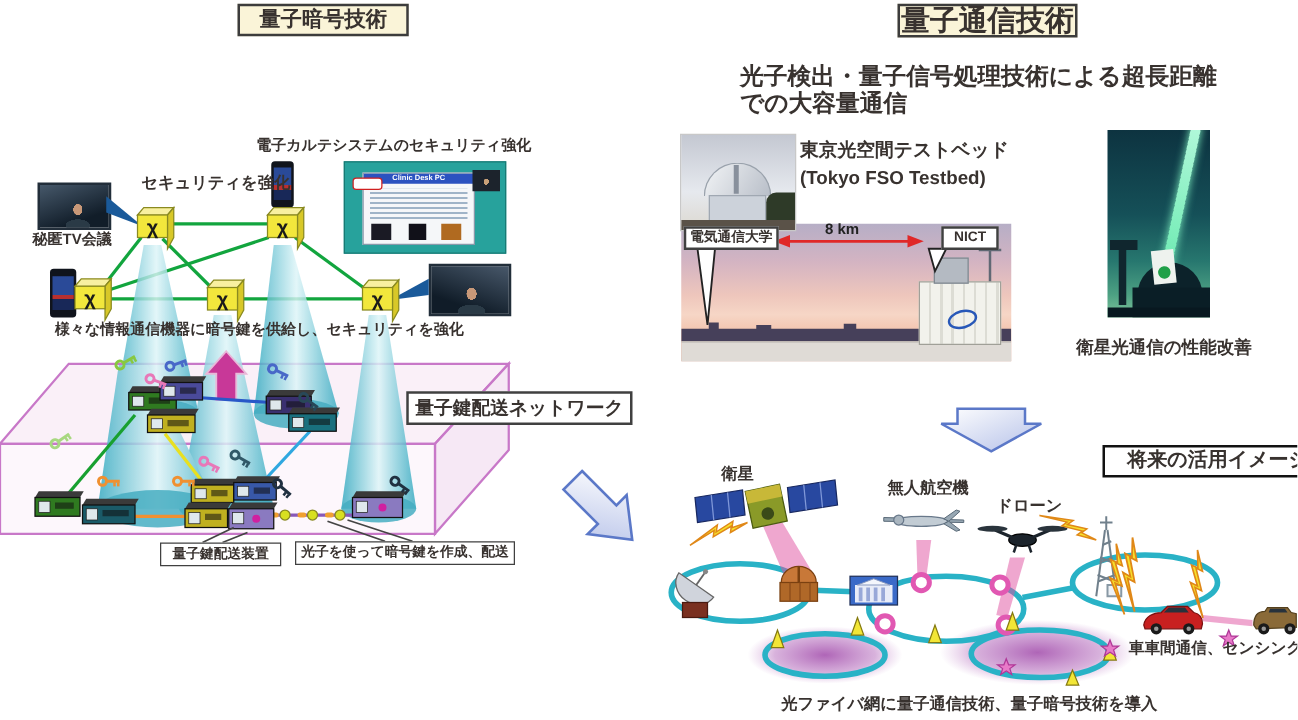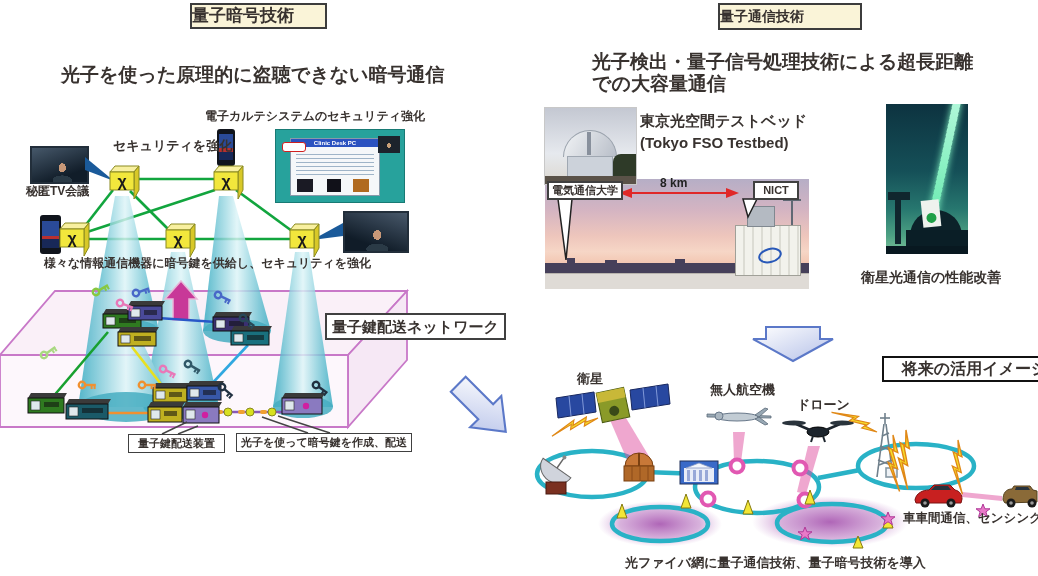--- a/index.html
+++ b/index.html
@@ -2,21 +2,21 @@
 <html><head>
 <meta charset="utf-8">
 <style>
   html,body{margin:0;padding:0;background:#fff;}
   #canvas{position:relative;width:1038px;height:576px;background:#fff;overflow:hidden;
           font-family:"Liberation Sans","DejaVu Sans",sans-serif;color:#38322f;}
   .photo{position:absolute;z-index:1;overflow:hidden;}
   svg.art{position:absolute;left:0;top:0;z-index:2;}
   .lbl{position:absolute;z-index:3;font-weight:bold;color:#38322f;white-space:nowrap;line-height:1.15;}
   .framed{background:#fff;border:2px solid #404040;text-align:center;}
-  .cream{background:#faf4d8;border:2px solid #3c3c3c;}
+  .cream{background:#faf4d8;border:2px solid #3c3c3c;text-align:center;}
   .abs{position:absolute;}
 </style>
 </head>
 <body>
 
 <div id="canvas">
 
   <div class="photo" style="left:30px;top:146px;width:55px;height:34px;border:2px solid #222e3a;
               background:radial-gradient(ellipse 9px 11px at 55% 58%, #c89878 0 40%, rgba(0,0,0,0) 41%),
                          radial-gradient(ellipse 16px 8px at 55% 95%, #2a3a46 0 60%, rgba(0,0,0,0) 61%),
@@ -444,23 +444,22 @@
     <polygon points="743,199 757,199 748,217" fill="#fff" stroke="#222" stroke-width="1.5"></polygon>
     <g>
       <line x1="627" y1="193" x2="731" y2="193" stroke="#e02828" stroke-width="2.2"></line>
       <polygon points="619,193 632,188 632,198" fill="#e02828"></polygon>
       <polygon points="739,193 726,188 726,198" fill="#e02828"></polygon>
     </g>
   </svg>
 
   <div class="lbl cream" style="left:190px;top:3px;width:133px;height:22px;font-size:17px;line-height:22px;">量子暗号技術</div>
 
-  <div class="lbl cream" style="left:718px;top:3px;width:140px;height:23px;font-size:14px;line-height:23px;">量子通信技術</div>
-
-  <div class="lbl" style="left:61px;top:64px;font-size:19px;">光子を使った原理的に盗聴できない暗号通信</div>
+  <div class="lbl cream" style="left:718px;top:3px;width:140px;height:23px;font-size:23px;line-height:23px;">量子通信技術</div>
+
 
   <div class="lbl" style="left:592px;top:51px;font-size:19px;">
     <div>光子検出・量子信号処理技術による超長距離</div>
     <div>での大容量通信</div>
   </div>
 
   <div class="lbl" style="left:26px;top:185px;font-size:12px;">秘匿TV会議</div>
 
   <div class="lbl" style="left:113px;top:139px;font-size:13px;">セキュリティを強化</div>
 

